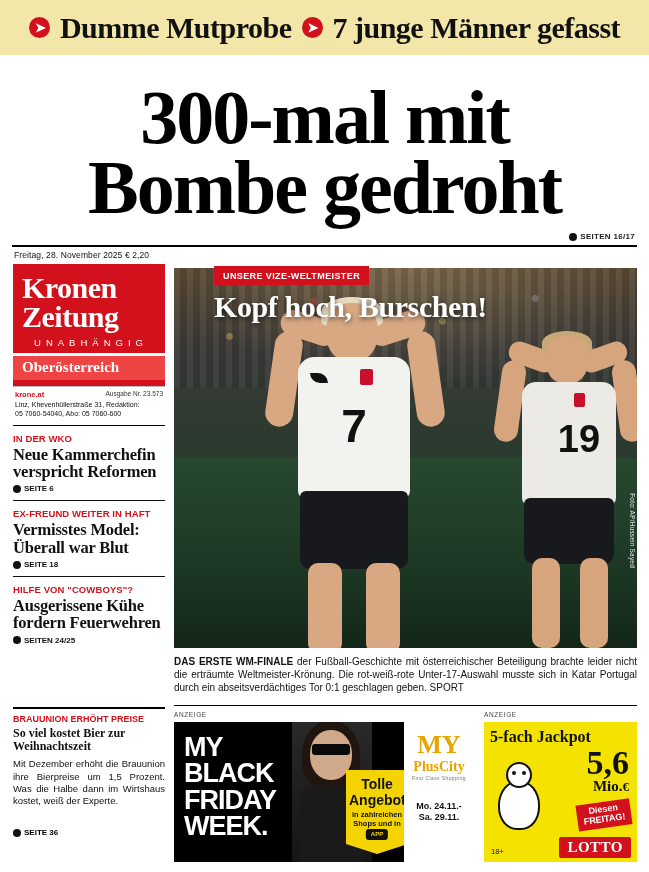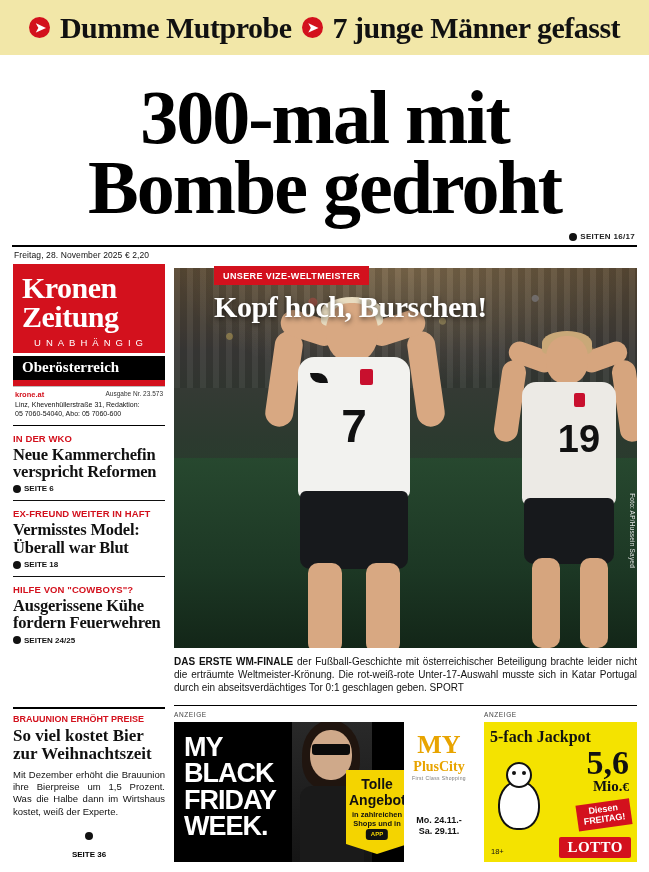--- a/index.html
+++ b/index.html
@@ -85,21 +85,21 @@
     text-align: left; padding-left: 9px; letter-spacing: -0.5px;
   }
   .logo-unab {
     font-size: 9.5px; letter-spacing: 5px; text-align: center; padding: 5px 0 5px 4px;
     font-weight: normal;
   }
   .logo-white-strip {
     background: #fff; height: 3px; width: 100%;
   }
   .logo-region {
-    background: #000000; color: #fff;
+    background: #ef4444; color: #fff;
     font-family: "Liberation Serif", serif;
     font-weight: bold; font-size: 15px; padding: 3px 0 4px 9px;
   }
   .logo-sub {
     border-top: 1px solid #bbb;
     padding: 3px 2px 0 2px; font-size: 7px; color: #111; line-height: 1.35;
   }
   .logo-sub .site { font-weight: bold; color: #d3111d; font-size: 7.5px; }
   .logo-sub .issue { float: right; font-size: 6.5px; color: #333; }
 
@@ -121,28 +121,28 @@
   }
   .teaser-sep { height: 1px; background: #111; margin-top: 7px; }
 
   
   .bottomleft {
     position: absolute; left: 13px; top: 707px; width: 152px;
   }
   .bottomleft .kicker { color: #d3111d; font-weight: bold; font-size: 9px; margin-bottom: 3px; }
   .bottomleft .title {
     font-family: "Liberation Serif", serif; font-weight: bold;
-    font-size: 17px; line-height: 1.06; color: #111; margin-bottom: 6px;
+    font-size: 12px; line-height: 1.06; color: #111; margin-bottom: 6px;
   }
   .bottomleft .body {
     font-size: 9.5px; line-height: 1.28; color: #111; text-align: justify;
   }
   .bottomleft .ref {
-    font-size: 8px; font-weight: bold; margin-top: 14px;
-    display: flex; align-items: center; gap: 10px; flex-direction: column;
+    font-size: 8px; font-weight: bold; margin-top: 21px;
+    display: flex; align-items: center; gap: 3px;
   }
   .topline-black { height: 2px; background: #000; margin-bottom: 5px; }
 
   
   .photo {
     position: absolute; left: 174px; top: 268px; width: 463px; height: 380px;
     overflow: hidden;
     background: linear-gradient(#2a2f36, #0e1216);
   }
   .crowd {
@@ -259,21 +259,21 @@
     position: absolute; left: 50%; transform: translateX(-50%); bottom: 14px;
     background: #111; color: #f4d400; font-size: 6px; padding: 2px 5px; border-radius: 3px;
   }
   .ad-black .rightpanel {
     position: absolute; right: 0; top: 0; width: 70px; height: 140px; background: #fff; color: #111;
     text-align: center; padding-top: 10px;
   }
   .ad-black .rightpanel .my { font-family:"Liberation Serif",serif; font-weight: bold; font-size: 26px; color: #e8a400; line-height: 1; }
   .ad-black .rightpanel .plus { font-family:"Liberation Serif",serif; font-weight: bold; font-size: 14px; color: #e8a400; line-height: 1.05; margin-top: 2px; }
   .ad-black .rightpanel .fcs { font-size: 5px; color: #777; letter-spacing: 0.4px; }
-  .ad-black .rightpanel .dates { margin-top: 34px; font-size: 9px; font-weight: bold; color: #111; line-height: 1.25; }
+  .ad-black .rightpanel .dates { margin-top: 20px; font-size: 9px; font-weight: bold; color: #111; line-height: 1.25; }
 
   .ad-lotto {
     position: absolute; left: 484px; top: 722px; width: 153px; height: 140px;
     background: #f4e300; overflow: hidden;
   }
   .ad-lotto .jack {
     position: absolute; left: 6px; top: 6px;
     font-family:"Liberation Serif",serif; font-weight: bold; font-size: 16px; color: #111;
   }
   .ad-lotto .amount {

